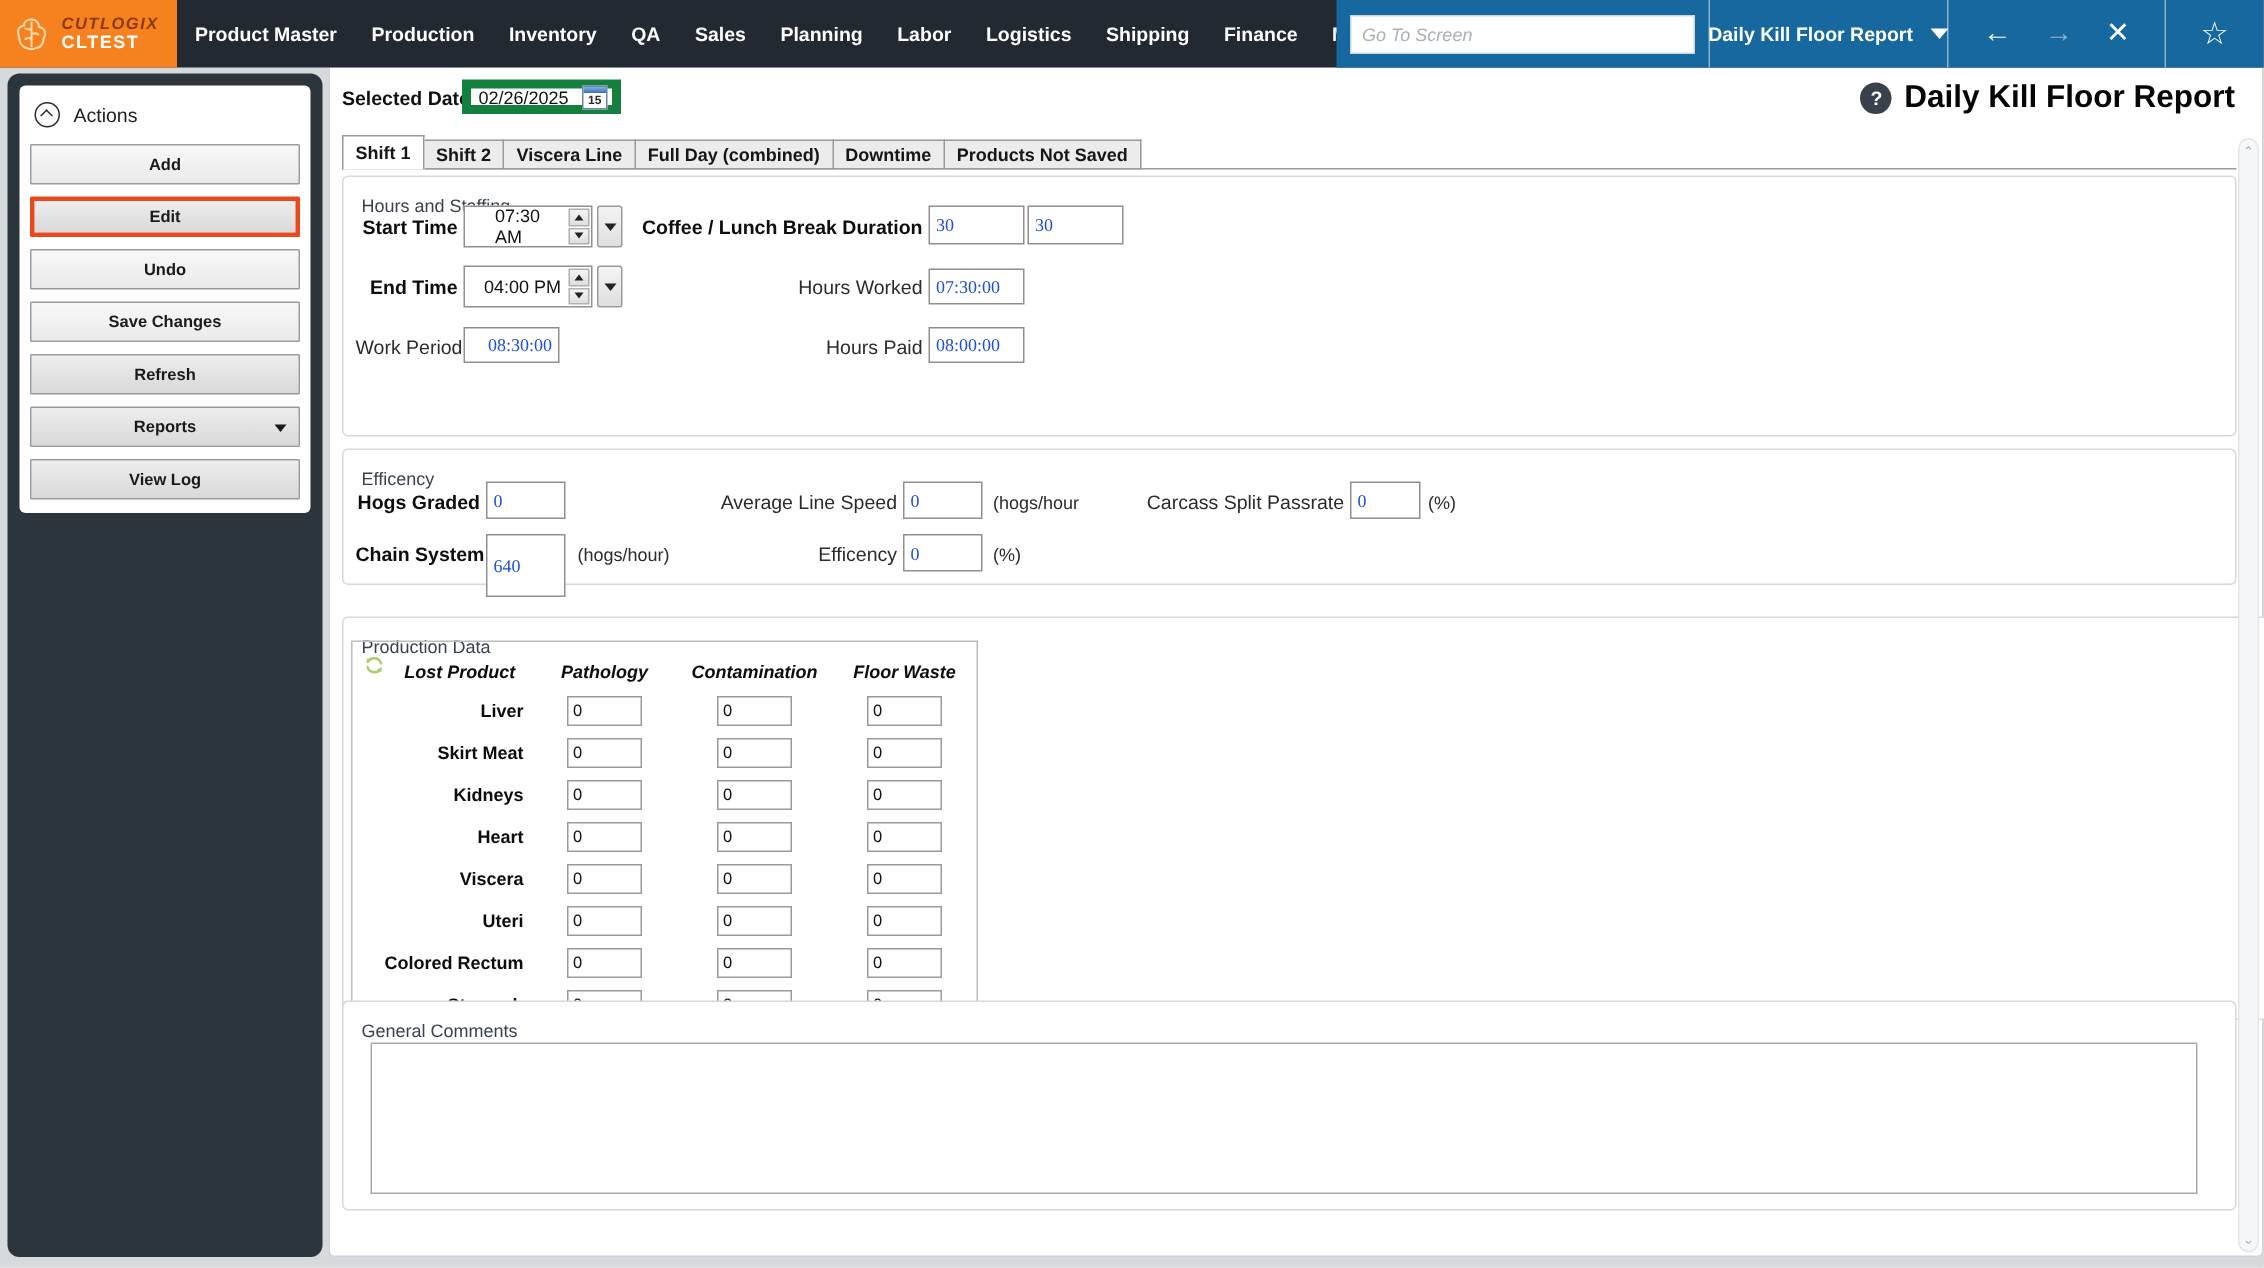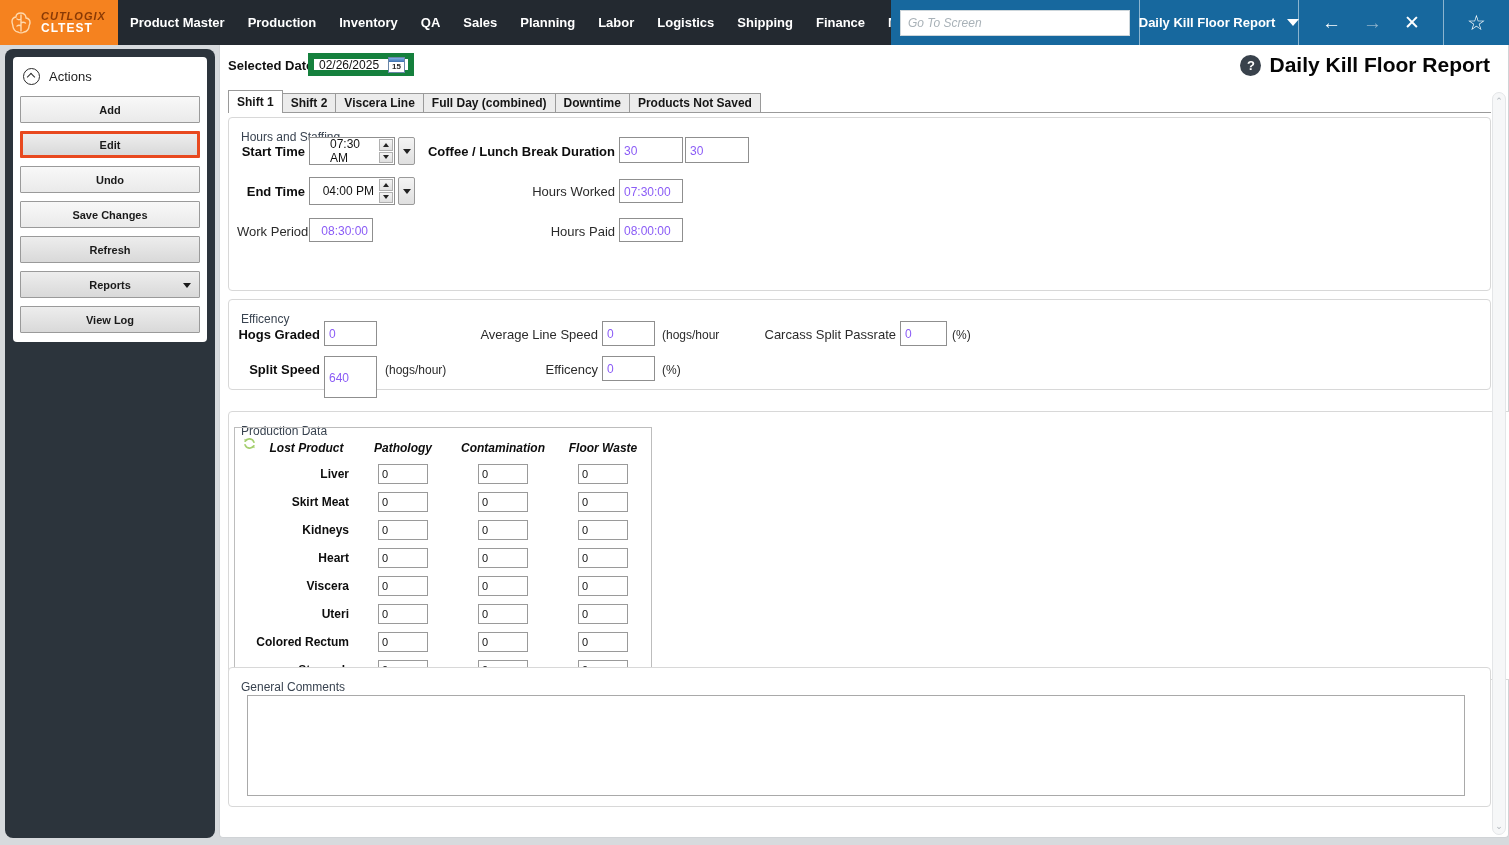--- a/index.html
+++ b/index.html
@@ -70,22 +70,22 @@
   .tab:first-child,
   .tabs .tab.first { border-left:1px solid #9a9a9a; }
   .tab.active { height:23px; background:#fff; border-bottom:none; border-left:1px solid #9a9a9a; z-index:3; }
   .tabline { position:absolute; left:8px; top:67px; width:1263px; height:1px; background:#9a9a9a; z-index:1; }
 
   
   .gbox { position:absolute; border:1px solid #d8d8d8; border-radius:4px; background:#fff; }
   .gbox-legend { position:absolute; top:-8px; left:7px; background:#fff; padding:0 5px; font-size:12px; color:#394350; white-space:nowrap;margin-top:20px; }
   .flabel { position:absolute; font-size:13px; color:#2b2b2b; text-align:right; white-space:nowrap; }
   .flabel.b { font-weight:bold; color:#0d0d0d; }
-  .tinput { position:absolute; border:1px solid #8f8f8f; background:#fff; font-family:Liberation Sans, sans-serif;
-    font-size:12px; color:#8b5cf6; padding:1px 4px 0 4px; outline:none; }
+  .tinput { position:absolute; border:1px solid #8f8f8f; background:#fff; font-family:Liberation Serif, serif;
+    font-size:12px; color:#1d4ed8; padding:1px 4px 0 4px; outline:none; }
   .unit { position:absolute; font-size:12px; color:#2b2b2b; white-space:nowrap; }
 
   
   .timepicker { position:absolute; width:86px; height:28px; border:1px solid #8f8f8f; background:#fff;
     display:flex; align-items:stretch; cursor:default; }
   .tp-value { flex:1; font-size:12px; color:#111; display:flex; align-items:center; justify-content:flex-end; padding-right:4px; }
   .tp-spin { width:16px; display:flex; flex-direction:column; justify-content:center; gap:1px; padding:1px; }
   .tp-btn { height:12px; background:linear-gradient(#f4f4f4,#dfdfdf); border:1px solid #b0b0b0;
     display:flex; align-items:center; justify-content:center; cursor:pointer; }
   .tri-up { width:0; height:0; border-left:3px solid transparent; border-right:3px solid transparent; border-bottom:4px solid #222; }
@@ -326,21 +326,21 @@
     <input class="tinput" style="left: 95px; top: 21px; width: 53px; height: 25px;" value="0">
 
     <span class="flabel" style="left:219px; top:27px; width:150px;">Average Line Speed</span>
     <input class="tinput" style="left: 373px; top: 21px; width: 53px; height: 25px;" value="0">
     <span class="unit" style="left:433px; top:28px;">(hogs/hour</span>
 
     <span class="flabel" style="left:517px; top:27px; width:150px;">Carcass Split Passrate</span>
     <input class="tinput" style="left: 671px; top: 21px; width: 47px; height: 25px;" value="0">
     <span class="unit" style="left:723px; top:28px;">(%)</span>
 
-    <span class="flabel b" style="left:8px; top:62px; width:83px;">Split Speed</span>
+    <span class="flabel b" style="left:8px; top:62px; width:83px;">Chain System</span>
     <input class="tinput" style="left: 95px; top: 56px; width: 53px; height: 42px;" value="640">
     <span class="unit" style="left:156px; top:63px;">(hogs/hour)</span>
 
     <span class="flabel" style="left:219px; top:62px; width:150px;">Efficency</span>
     <input class="tinput" style="left: 373px; top: 56px; width: 53px; height: 25px;" value="0">
     <span class="unit" style="left:433px; top:63px;">(%)</span>
   </div>
 
   <div class="gbox" style="left:8px; top:366px; width:1374px; height:269px;">
     <span class="gbox-legend">Production Data</span>

